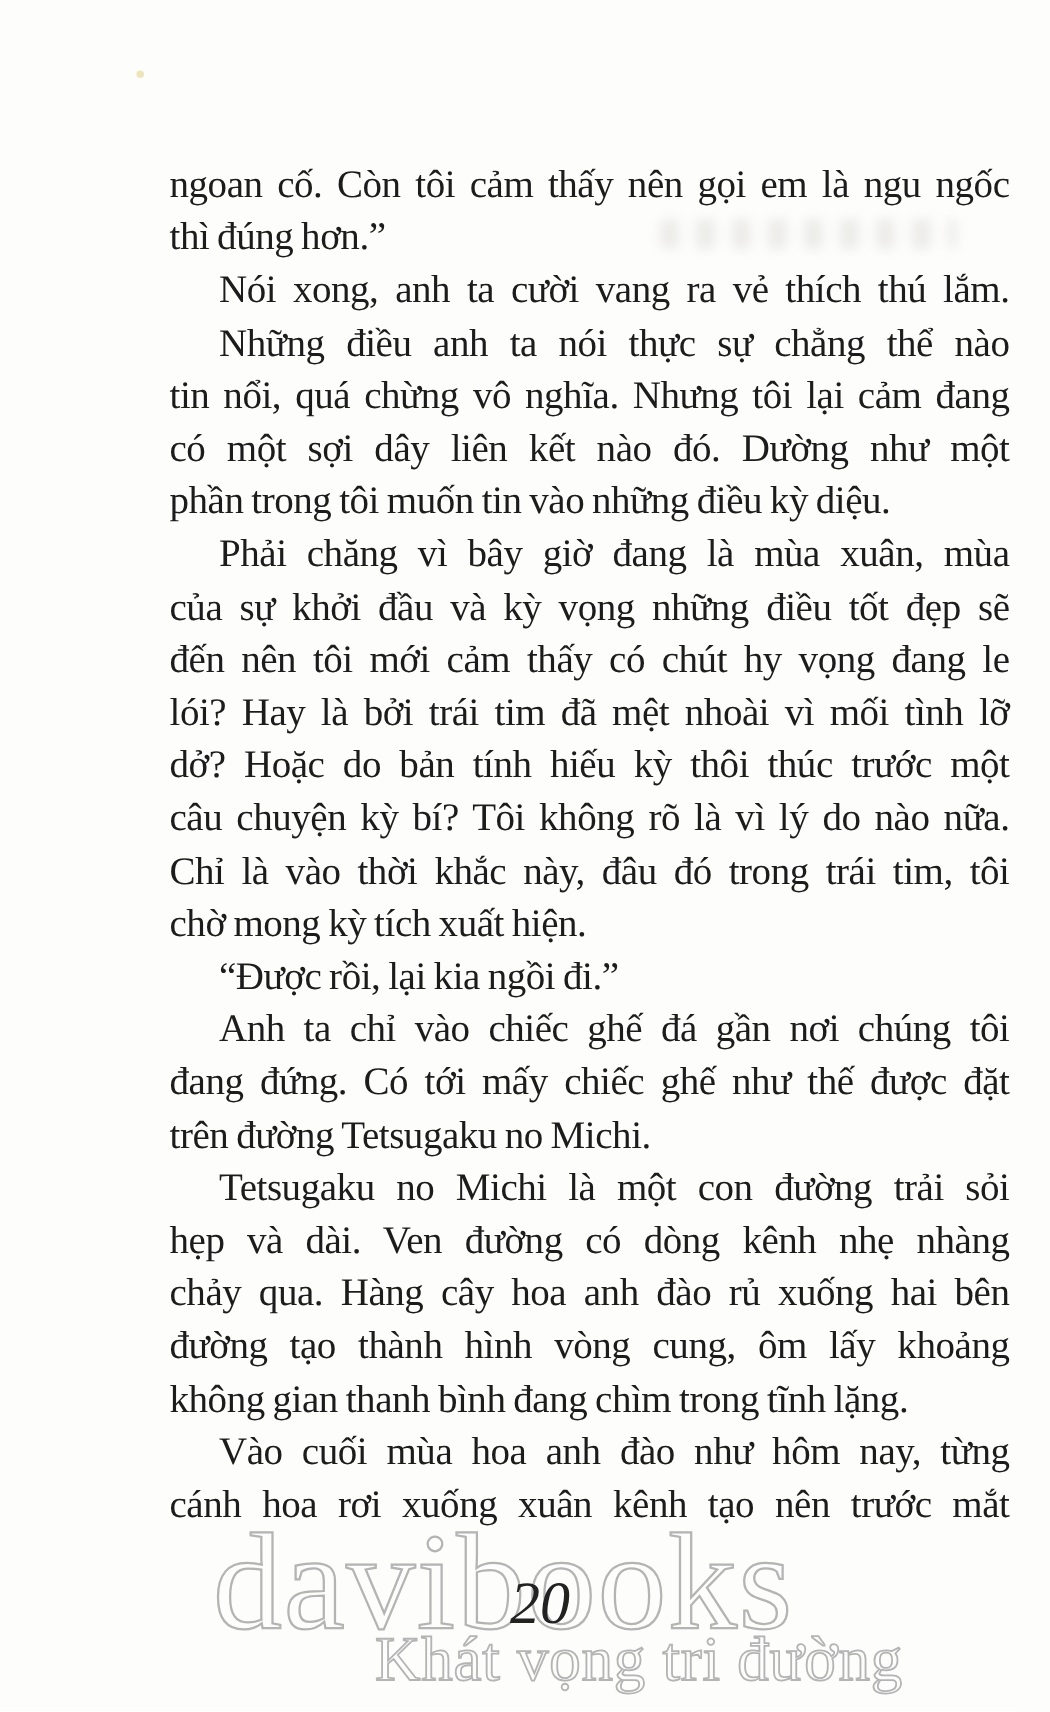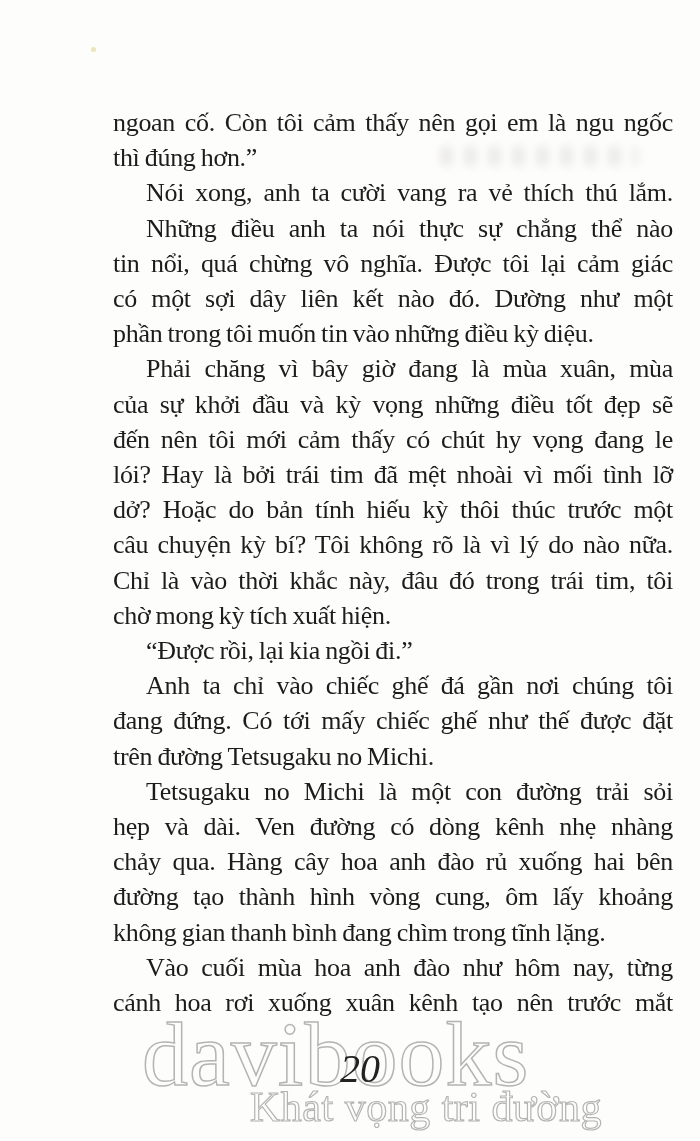--- a/index.html
+++ b/index.html
@@ -102,21 +102,21 @@
   <span class="ink-bleed"></span>
 
   <div class="watermark-brand">davibooks</div>
   <div class="watermark-tagline">Khát vọng tri đường</div>
 
   <div class="text-block">
     <div class="line">ngoan cố. Còn tôi cảm thấy nên gọi em là ngu ngốc</div>
     <div class="line last">thì đúng hơn.”</div>
     <div class="line indent">Nói xong, anh ta cười vang ra vẻ thích thú lắm.</div>
     <div class="line indent">Những điều anh ta nói thực sự chẳng thể nào</div>
-    <div class="line">tin nổi, quá chừng vô nghĩa. Được tôi lại cảm giác</div>
+    <div class="line">tin nổi, quá chừng vô nghĩa. Nhưng tôi lại cảm đang</div>
     <div class="line">có một sợi dây liên kết nào đó. Dường như một</div>
     <div class="line last">phần trong tôi muốn tin vào những điều kỳ diệu.</div>
     <div class="line indent">Phải chăng vì bây giờ đang là mùa xuân, mùa</div>
     <div class="line">của sự khởi đầu và kỳ vọng những điều tốt đẹp sẽ</div>
     <div class="line">đến nên tôi mới cảm thấy có chút hy vọng đang le</div>
     <div class="line">lói? Hay là bởi trái tim đã mệt nhoài vì mối tình lỡ</div>
     <div class="line">dở? Hoặc do bản tính hiếu kỳ thôi thúc trước một</div>
     <div class="line">câu chuyện kỳ bí? Tôi không rõ là vì lý do nào nữa.</div>
     <div class="line">Chỉ là vào thời khắc này, đâu đó trong trái tim, tôi</div>
     <div class="line last">chờ mong kỳ tích xuất hiện.</div>

